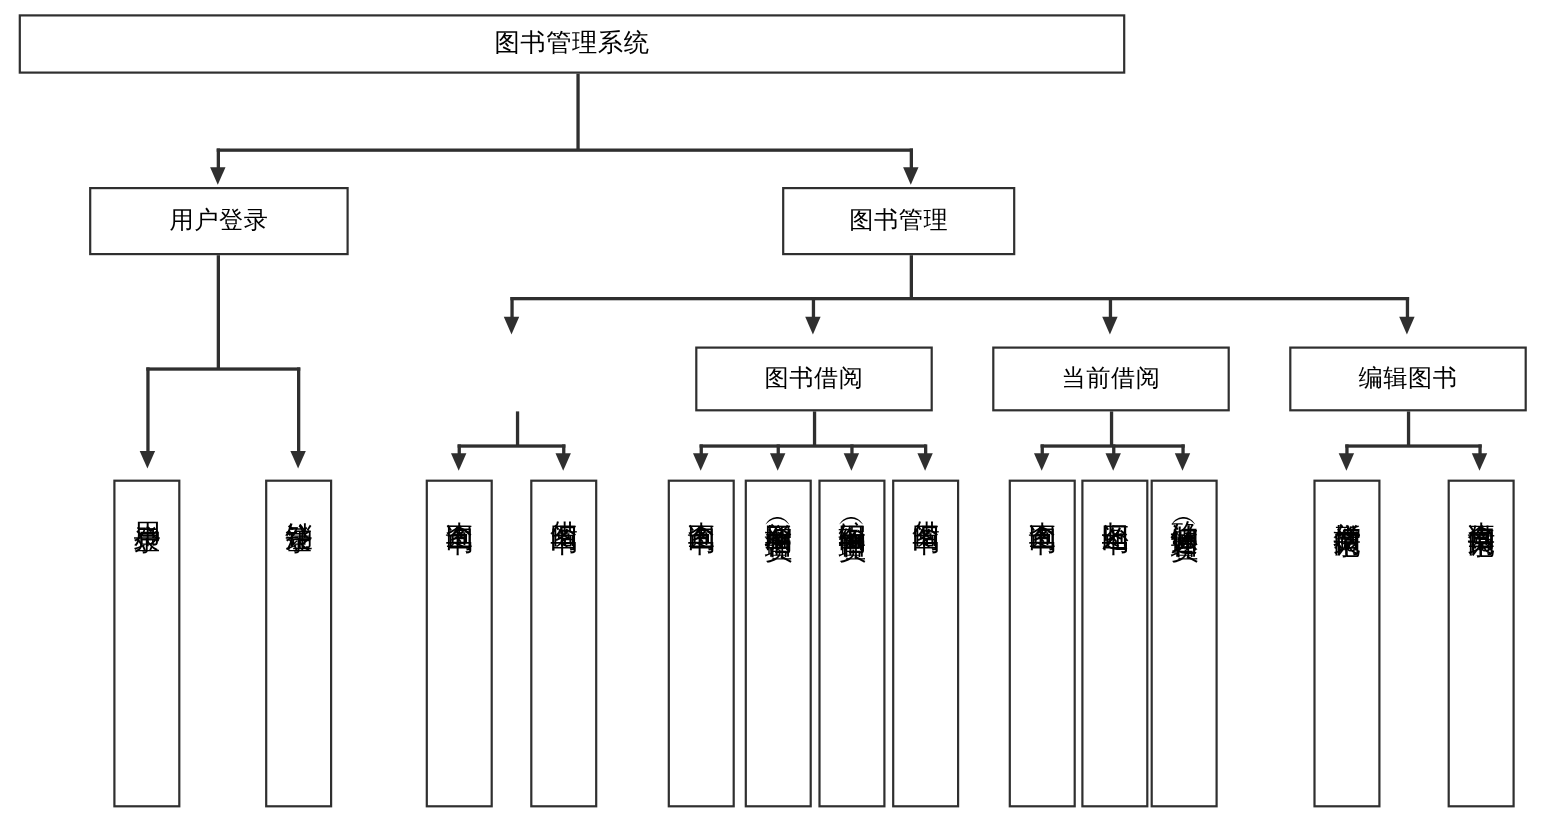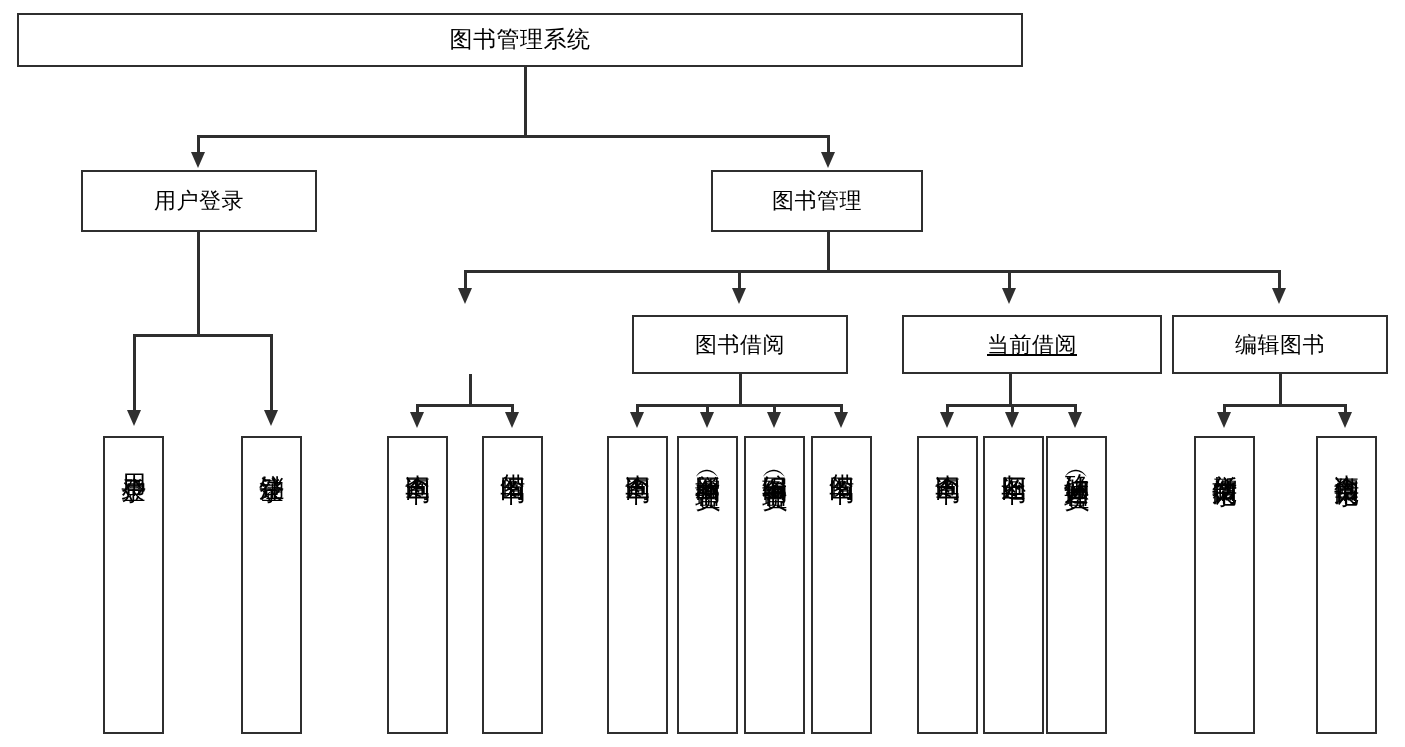--- a/index.html
+++ b/index.html
@@ -114,21 +114,21 @@
   <div class="edge v" style="left:738px;top:270px;width:3px;height:22px;"></div>
   <div class="arrow" style="left:732px;top:288px;"></div>
   <div class="edge v" style="left:1008px;top:270px;width:3px;height:22px;"></div>
   <div class="arrow" style="left:1002px;top:288px;"></div>
   <div class="edge v" style="left:1278px;top:270px;width:3px;height:22px;"></div>
   <div class="arrow" style="left:1272px;top:288px;"></div>
 
   <div class="node horiz" style="left:632px;top:315px;width:216px;height:59px;">
     <span class="label">图书借阅</span>
   </div>
-  <div class="node horiz" style="left:902px;top:315px;width:260px;height:59px;text-decoration:underline;">
+  <div class="node horiz" style="left:902px;top:315px;width:216px;height:59px;">
     <span class="label">当前借阅</span>
   </div>
   <div class="node horiz" style="left:1172px;top:315px;width:216px;height:59px;">
     <span class="label">编辑图书</span>
   </div>
 
   <div class="edge v" style="left:469px;top:374px;width:3px;height:32px;"></div>
   <div class="edge h" style="left:416px;top:404px;width:98px;height:3px;"></div>
   <div class="edge v" style="left:416px;top:404px;width:3px;height:12px;"></div>
   <div class="arrow" style="left:410px;top:412px;"></div>

